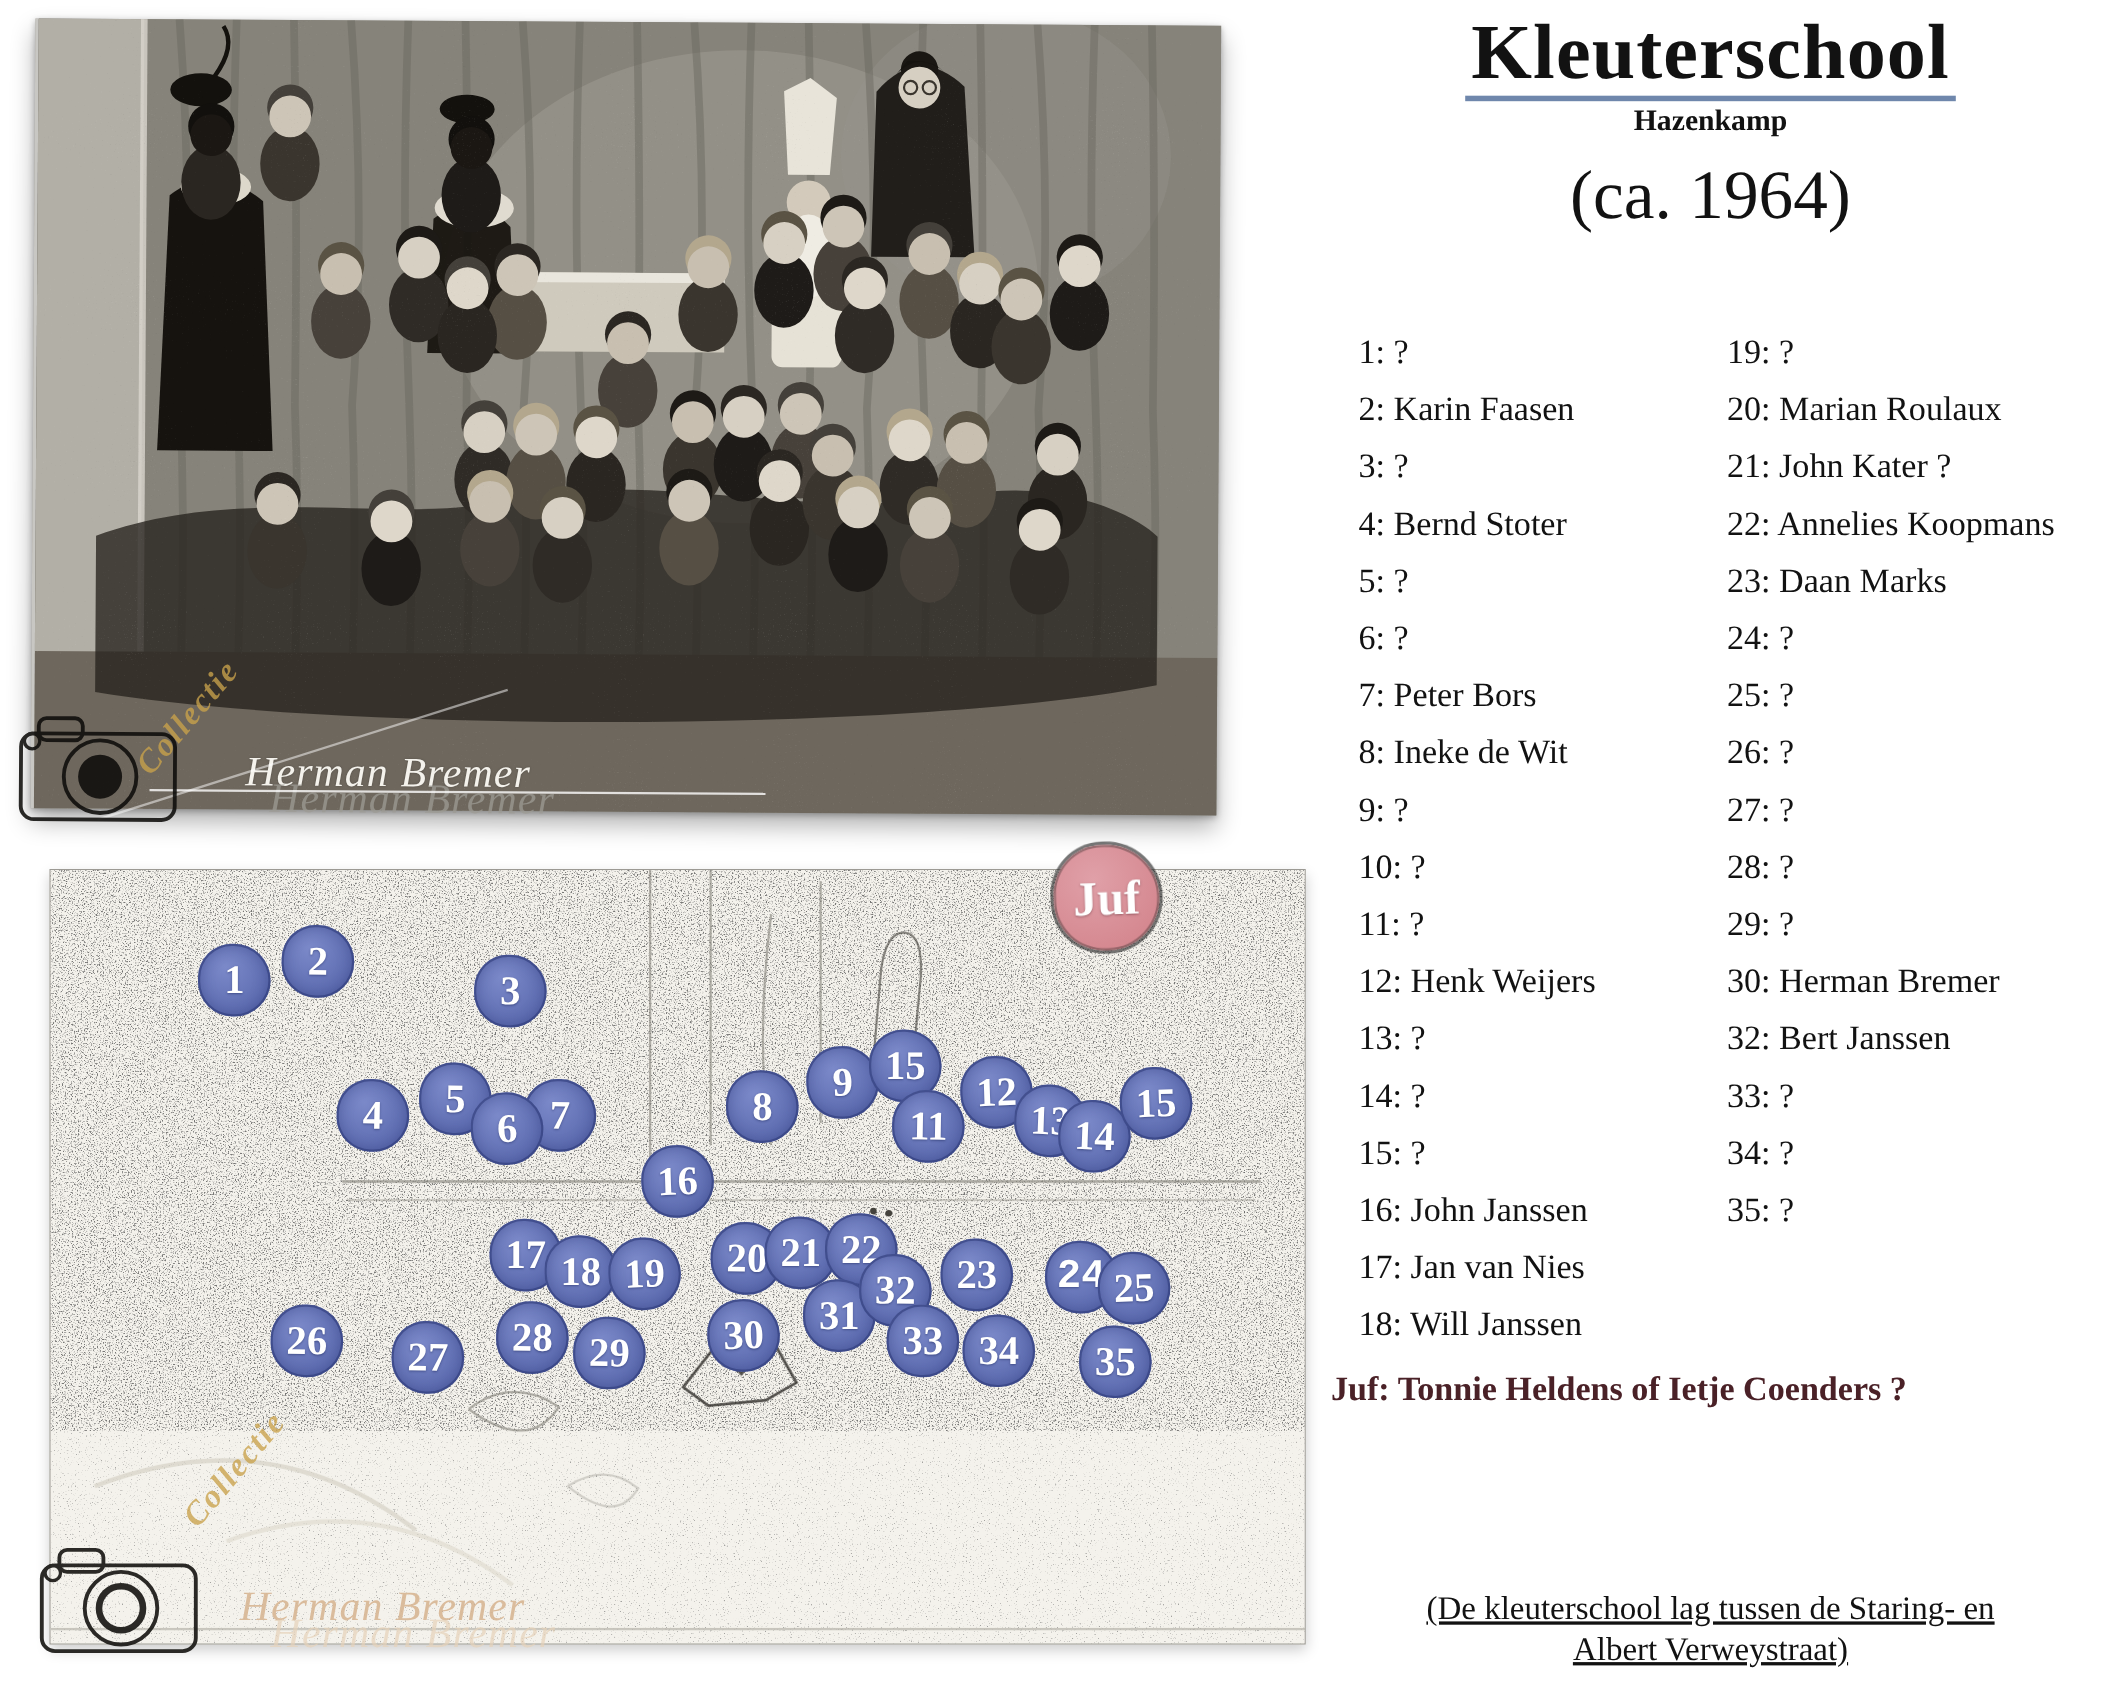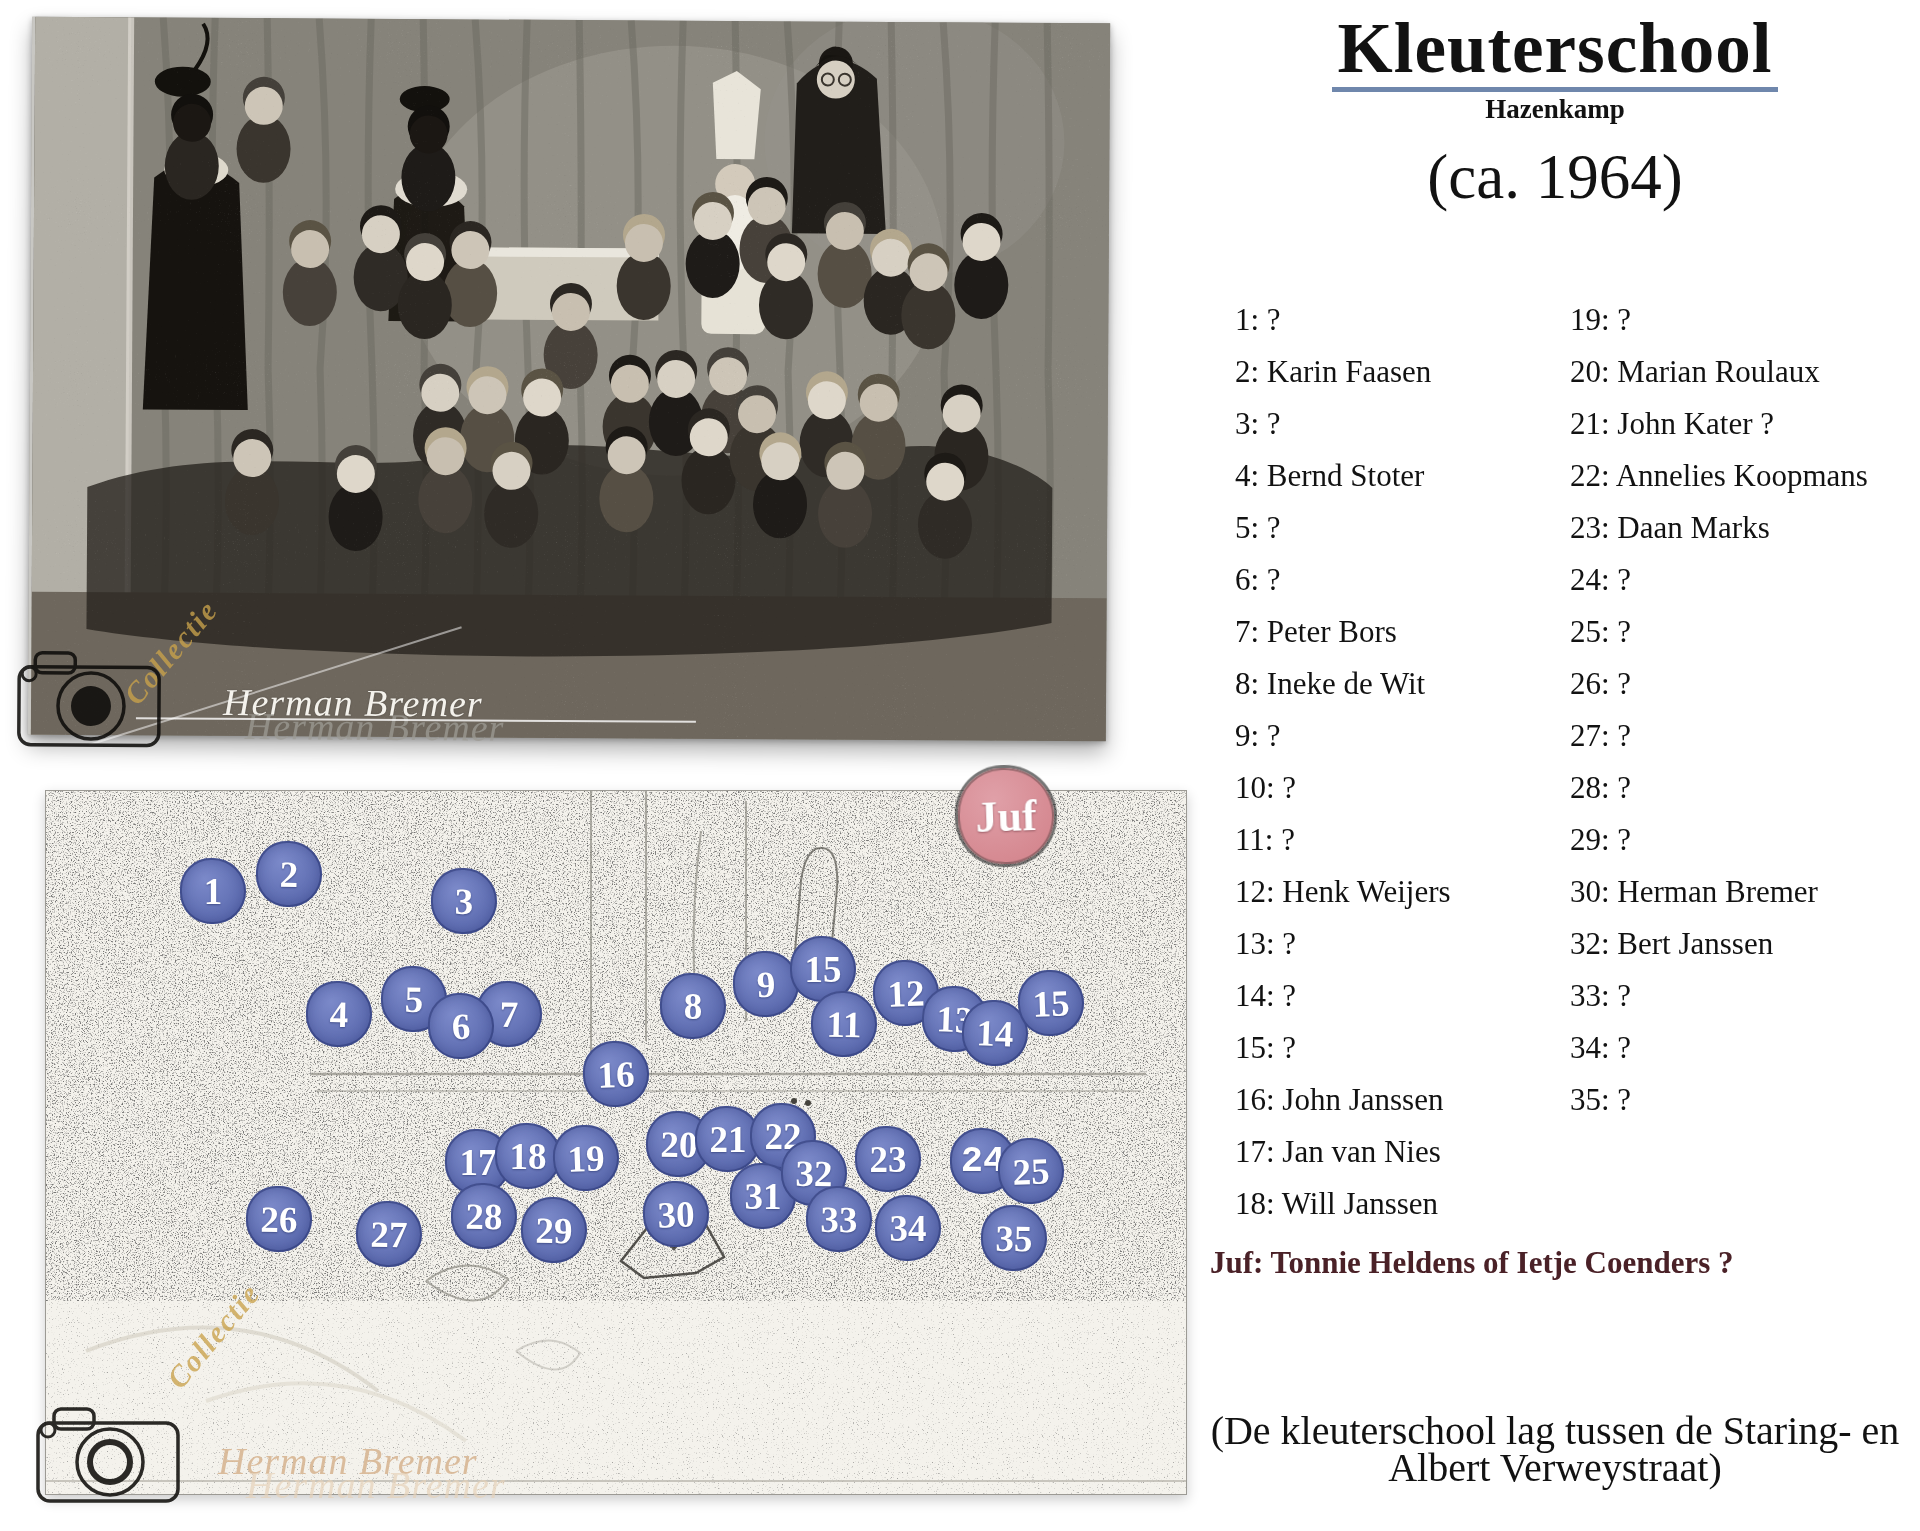--- a/index.html
+++ b/index.html
@@ -50,22 +50,22 @@
   .title-wrap h1 span{display:inline-block;border-bottom:5px solid var(--underline);
       padding:0 6px 1px 6px;}
   .subtitle{font-size:27px;font-weight:bold;margin-top:2px;}
   .dateline{font-size:63px;margin-top:16px;}
   .name-col{position:absolute;top:294px;}
   .name-col.c1{left:45px;}
   .name-col.c2{left:380px;}
   .name-row{height:52px;line-height:52px;font-size:31px;white-space:nowrap;}
   .juf-line{position:absolute;left:20px;top:1245px;font-size:31px;font-weight:bold;
       color:var(--maroon);white-space:nowrap;}
-  .caption{position:absolute;left:0;top:1412px;width:100%;text-align:center;
-      font-size:40px;line-height:37px;}
+  .caption{position:absolute;left:0;top:1444px;width:100%;text-align:center;
+      font-size:30px;line-height:37px;text-decoration:underline;}
 </style>
 </head>
 <body>
 
 <div class="photo">
   <svg class="scene" width="1075" height="718" viewBox="0 0 1075 718">
     <defs>
       <filter id="grainW" x="0" y="0" width="100%" height="100%">
         <feTurbulence type="fractalNoise" baseFrequency="0.9" numOctaves="2" seed="3"></feTurbulence>
         <feColorMatrix type="matrix" values="0 0 0 0 1  0 0 0 0 1  0 0 0 0 0.95  3 0 0 0 -1.9"></feColorMatrix>
@@ -314,21 +314,21 @@
       <div class="marker" style="left: 382px; top: 202px; height: 66px; width: 66px; font-size: 37px; transform: rotate(-2deg);">6</div>
       <div class="marker" style="left: 614px; top: 182px; height: 66px; width: 66px; font-size: 37px; transform: rotate(0deg);">8</div>
       <div class="marker" style="left: 687px; top: 160px; height: 66px; width: 66px; font-size: 37px; transform: rotate(-2deg);">9</div>
       <div class="marker" style="left: 744px; top: 145px; height: 66px; width: 66px; font-size: 37px; transform: rotate(0deg);">15</div>
       <div class="marker" style="left: 765px; top: 200px; height: 66px; width: 66px; font-size: 37px; transform: rotate(1deg);">11</div>
       <div class="marker" style="left: 827px; top: 169px; height: 66px; width: 66px; font-size: 37px; transform: rotate(-2deg);">12</div>
       <div class="marker" style="left: 876px; top: 195px; height: 66px; width: 66px; font-size: 37px; transform: rotate(2deg);">13</div>
       <div class="marker" style="left: 916px; top: 209px; height: 66px; width: 66px; font-size: 37px; transform: rotate(2deg);">14</div>
       <div class="marker" style="left: 972px; top: 179px; height: 66px; width: 66px; font-size: 37px; transform: rotate(-2deg);">15</div>
       <div class="marker" style="left: 537px; top: 250px; height: 66px; width: 66px; font-size: 37px; transform: rotate(-2deg);">16</div>
-      <div class="marker" style="left: 399px; top: 338px; height: 66px; width: 66px; font-size: 37px; transform: rotate(0deg);">17</div>
+      <div class="marker" style="left: 399px; top: 317px; height: 66px; width: 66px; font-size: 37px; transform: rotate(0deg);">17</div>
       <div class="marker" style="left: 449px; top: 332px; height: 66px; width: 66px; font-size: 37px; transform: rotate(0deg);">18</div>
       <div class="marker" style="left: 507px; top: 334px; height: 66px; width: 66px; font-size: 37px; transform: rotate(-2deg);">19</div>
       <div class="marker" style="left: 600px; top: 320px; height: 66px; width: 66px; font-size: 37px; transform: rotate(1deg);">20</div>
       <div class="marker" style="left: 649px; top: 315px; height: 66px; width: 66px; font-size: 37px; transform: rotate(0deg);">21</div>
       <div class="marker" style="left: 704px; top: 312px; height: 66px; width: 66px; font-size: 37px; transform: rotate(0deg);">22</div>
       <div class="marker" style="left: 809px; top: 335px; height: 66px; width: 66px; font-size: 37px; transform: rotate(0deg); font-family: Liberation Serif, serif;">23</div>
       <div class="marker" style="left: 904px; top: 337px; height: 66px; width: 66px; font-size: 37px; transform: rotate(0deg); font-family: Liberation Mono, monospace;">24</div>
       <div class="marker" style="left: 952px; top: 347px; height: 66px; width: 66px; font-size: 37px; transform: rotate(-2deg);">25</div>
       <div class="marker" style="left: 200px; top: 395px; height: 66px; width: 66px; font-size: 37px; transform: rotate(1deg);">26</div>
       <div class="marker" style="left: 310px; top: 410px; height: 66px; width: 66px; font-size: 37px; transform: rotate(1deg);">27</div>

